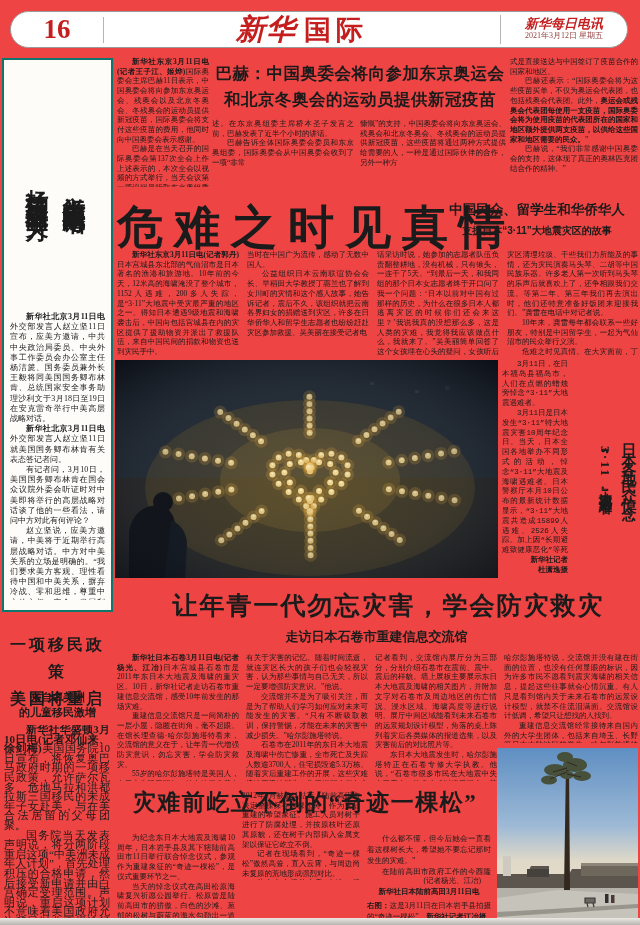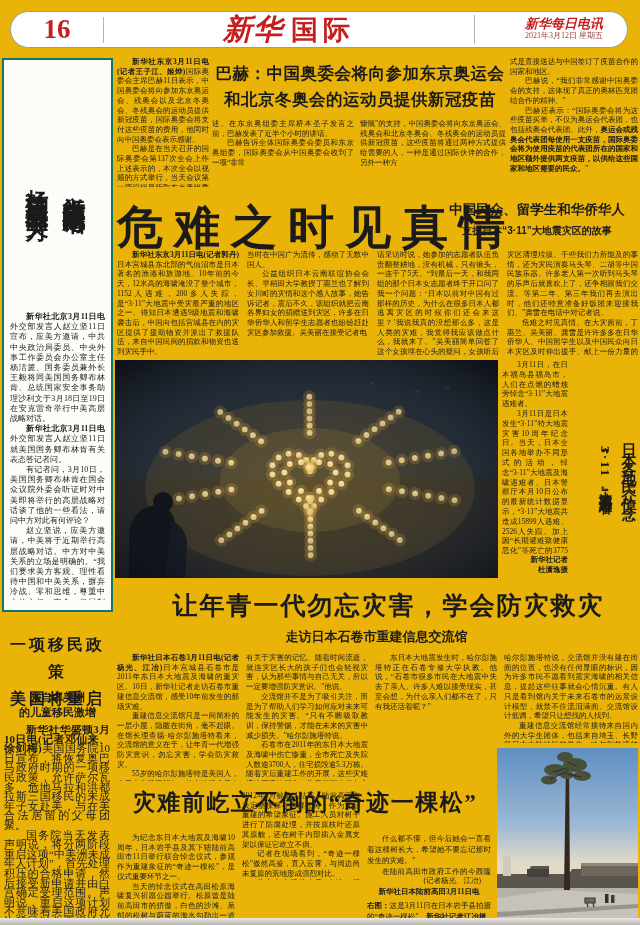--- a/index.html
+++ b/index.html
@@ -1,26 +1,26 @@
 <!DOCTYPE html>
 <html><head>
 <meta charset="utf-8">
 <style>
   html,body{margin:0;padding:0;background:#e9e7e2;}
-  #page{position:relative;width:640px;height:925px;background:#eab308;margin:0 auto;
+  #page{position:relative;width:640px;height:925px;background:#ef4444;margin:0 auto;
         font-family:"Liberation Serif","DejaVu Serif",serif;color:#1b1b1b;overflow:hidden;}
   
   .header{position:absolute;left:10px;top:11px;width:618px;height:37px;border:1.5px solid #9a9a9a;
           border-radius:20px;display:flex;align-items:center;box-sizing:border-box;background:#fff;}
   .pagenum{width:92px;height:26px;display:flex;align-items:center;justify-content:center;
            font-size:27px;font-weight:bold;color:#c41e1e;border-right:1px solid #b5b5b5;}
   .head-center{flex:1;display:flex;align-items:center;justify-content:center;gap:8px;}
   .masthead-script{color:#c41e1e;font-size:29px;font-weight:bold;font-style:italic;letter-spacing:1px;}
   .section-title{color:#c41e1e;font-size:27px;font-weight:bold;letter-spacing:5px;}
-  .head-right{width:126px;height:28px;border-left:1px solid #b5b5b5;text-align:center;padding-top:1px;padding-left:26px;}
+  .head-right{width:126px;height:28px;border-left:1px solid #b5b5b5;text-align:center;padding-top:1px;}
   .paper-logo{color:#c41e1e;font-weight:bold;font-size:13px;font-style:italic;line-height:15px;}
   .issue-date{color:#94403f;font-size:8px;line-height:10px;}
   
   .tblock{position:absolute;text-align:justify;overflow:hidden;font-size:7.5px;line-height:9.7px;}
   .tblock p{margin:0;text-indent:2em;}
   .tblock p.ni{text-indent:0;}
   .tblock b{font-weight:bold;}
   
   .box-dialogue{position:absolute;left:2px;top:58px;width:111px;height:554px;border:2px solid #0f766e;
                 box-sizing:border-box;padding:8px 6px 4px 6px;background:#fdfcf9;}
@@ -50,21 +50,21 @@
   .wn-k1{font-size:13.5px;line-height:21px;}
   .wn-k2{font-size:10px;line-height:21px;text-align:center;}
   .wn-c1{left:117px;top:250px;width:122px;height:106px;}
   .wn-c2{left:247px;top:250px;width:122px;height:106px;}
   .wn-c3{left:377px;top:250px;width:122px;height:106px;}
   .wn-c4{left:507px;top:250px;width:131px;height:106px;}
   .photo{position:absolute;overflow:hidden;}
   .photo-candles{left:115px;top:360px;width:383px;height:218px;}
   .wn-capbox{position:absolute;left:502px;top:360px;width:66px;height:215px;display:flex;flex-direction:column;}
   .wn-captext{flex:1;overflow:hidden;font-size:7.5px;line-height:9.8px;text-align:justify;}
-  .wn-captext p{margin:0;text-indent:2em;}
+  .wn-captext p{margin:0;text-indent:2em;font-family:Liberation Mono, monospace;}
   .wn-credit{text-align:right;font-weight:bold;font-size:7.5px;line-height:10px;}
   .wn-vert{position:absolute;left:574px;top:362px;width:64px;height:212px;writing-mode:vertical-rl;
            text-align:center;}
   .wn-vert span{display:block;font-weight:bold;}
   .wn-v1{font-size:15px;letter-spacing:9px;}
   .wn-v2{font-size:13.5px;letter-spacing:2px;padding-right:5px;}
   
   .nj-head{position:absolute;left:127px;top:589px;width:523px;text-align:center;font-size:25px;
            font-weight:bold;letter-spacing:2px;}
   .nj-sub{position:absolute;left:115px;top:628px;width:523px;text-align:center;font-size:13px;
@@ -144,41 +144,42 @@
   </div>
   <div class="tblock bach-col2">
       <p class="ni">述。在东京奥组委主席桥本圣子发言之前，巴赫发表了近半个小时的讲话。</p>
       <p>巴赫告诉全体国际奥委会委员和东京奥组委，国际奥委会从中国奥委会收到了一项“非常</p>
     </div>
   <div class="tblock bach-col3">
       <p class="ni">慷慨”的支持，中国奥委会将向东京奥运会、残奥会和北京冬奥会、冬残奥会的运动员提供新冠疫苗，这些疫苗将通过两种方式提供给需要的人，一种是通过国际伙伴的合作，另外一种方</p>
     </div>
   <div class="tblock bach-col4">
       <p class="ni">式是直接送达与中国签订了疫苗合作的国家和地区。</p>
+      <p>巴赫还表示：“国际奥委会将为这些疫苗买单，不仅为奥运会代表团，也包括残奥会代表团。此外，<b>奥运会或残奥会代表团每使用一支疫苗，国际奥委会将为使用疫苗的代表团所在的国家和地区额外提供两支疫苗，以供给这些国家和地区需要的民众。</b>”</p>
       <p>巴赫说，“我们非常感谢中国奥委会的支持，这体现了真正的奥林匹克团结合作的精神。”</p>
-      <p>巴赫还表示：“国际奥委会将为这些疫苗买单，不仅为奥运会代表团，也包括残奥会代表团。此外，<b>奥运会或残奥会代表团每使用一支疫苗，国际奥委会将为使用疫苗的代表团所在的国家和地区额外提供两支疫苗，以供给这些国家和地区需要的民众。</b>”</p>
     </div>
 
   <div class="wn-head">危难之时见真情</div>
   <div class="wn-kicker">
     <div class="wn-k1">中国民众、留学生和华侨华人</div>
     <div class="wn-k2">支援日本“3·11”大地震灾区的故事</div>
   </div>
   <div class="tblock wn-c1">
       <p><b>新华社东京3月11日电(记者郭丹)</b>日本宫城县东北部的气仙沼市是日本著名的渔港和旅游地。10年前的今天，12米高的海啸淹没了整个城市，1152人遇难，200多人失踪，是“3·11”大地震中受灾最严重的地区之一。得知日本遭遇9级地震和海啸袭击后，中国向包括宫城县在内的灾区提供了援助物资并派出了救援队伍，来自中国民间的捐款和物资也送到灾民手中。</p>
     </div>
   <div class="tblock wn-c2">
       <p class="ni">当时在中国广为流传，感动了无数中国人。</p>
       <p>公益组织日本云南联谊协会会长、早稻田大学教授丁惠兰也了解到女川町的灾情和这个感人故事，她告诉记者，震后不久，该组织就把云南各界妇女的捐赠送到灾区，许多在日华侨华人和留学生志愿者也纷纷赶赴灾区参加救援。吴美丽在接受记者电</p>
     </div>
   <div class="tblock wn-c3">
       <p class="ni">话采访时说，她参加的志愿者队伍负责翻整耕地，没有机械，只有锹头，一连干了5天。“到最后一天，和我同组的那个日本女志愿者终于开口问了我一个问题：‘日本以前对中国有过那样的历史，为什么在很多日本人都逃离灾区的时候你们还会来这里？’我说我真的没想那么多，这是人类的灾难，我觉得我应该做点什么，我就来了。”吴美丽简单回答了这个女孩埋在心头的疑问，女孩听后忍不住哭了。</p>
     </div>
   <div class="tblock wn-c4">
       <p class="ni">灾区清理垃圾、干些我们力所能及的事情，还为灾民演奏马头琴、二胡等中国民族乐器。许多老人第一次听到马头琴的乐声后就喜欢上了，还争相跟我们交流。等第二年、第三年我们再去演出时，他们还特意准备好饭团来迎接我们。”龚雷在电话中对记者说。</p>
+      <p>10年来，龚雷每年都会联系一些好朋友，特别是中国留学生，一起为气仙沼市的民众举行义演。</p>
       <p>危难之时见真情。在大灾面前，丁惠兰、吴美丽、龚雷是许许多多在日华侨华人、中国留学生以及中国民众向日本灾区及时伸出援手、献上一份力量的缩影。也正是有这些温暖人心的民间交流，才有了被传颂中日民众“山川异域，风月同天”的互助故事。而这一次次的真情付出与支援，正是中日民间交流的基础，也是未来中日民众守望互助的根基。</p>
     </div>
 
   <div class="photo photo-candles">
     <svg width="383" height="218" viewBox="0 0 383 218">
       <defs>
         <radialGradient id="vign" cx="50%" cy="55%" r="75%">
           <stop offset="0%" stop-color="#3b3422" stop-opacity="0"></stop>
           <stop offset="55%" stop-color="#1c2027" stop-opacity="0.25"></stop>
           <stop offset="100%" stop-color="#060910" stop-opacity="0.88"></stop>
@@ -529,20 +530,21 @@
       <p><b>新华社日本石卷3月11日电(记者杨光、江冶)</b>日本宫城县石卷市是2011年东日本大地震及海啸的重灾区。10日，新华社记者走访石卷市重建信息交流馆，感受10年前发生的那场灾难。</p>
       <p>重建信息交流馆只是一间简朴的一层小屋，隐匿在街角，毫不起眼。在馆长理查德·哈尔彭施塔特看来，交流馆的意义在于，让年青一代增强防灾意识，勿忘灾害，学会防灾救灾。</p>
       <p>55岁的哈尔彭施塔特是美国人，在日本生活了28年。他在这里免费向参观者讲解东日本大地震及海啸的相关情况。</p>
     </div>
   <div class="tblock nj-c2">
       <p class="ni">有关于灾害的记忆。随着时间流逝，就连灾区长大的孩子们也会轻视灾害，认为那些事情与自己无关，所以一定要增强防灾意识。”他说。</p>
       <p>交流馆并不是为了吸引关注，而是为了帮助人们学习如何应对未来可能发生的灾害。“只有不断吸取教训，保持警惕，才能在未来的灾害中减少损失。”哈尔彭施塔特说。</p>
       <p>石卷市在2011年的东日本大地震及海啸中伤亡惨重，全市死亡及失踪人数逾3700人，住宅损毁逾5.3万栋。随着灾后重建工作的开展，这些灾难遗迹正迅速消失。为了提醒人们勿忘灾害，保持警惕，石卷市政府决定开设重建信息交流馆。</p>
     </div>
   <div class="tblock nj-c3">
+      <p class="ni">记者看到，交流馆内展厅分为三部分，分别介绍石卷市在震前、震中、震后的样貌。墙上展板主要展示东日本大地震及海啸的相关图片，并附加文字对石卷市及周边地区的伤亡情况、浸水区域、海啸高度等进行说明。展厅中间区域能看到未来石卷市的远景规划设计模型，角落的桌上陈列着灾后各类媒体的报道选集，以及灾害前后的对比照片等。</p>
       <p>东日本大地震发生时，哈尔彭施塔特正在石卷专修大学执教。他说，“石卷市很多市民在大地震中失去了亲人。许多人难以接受现实，甚至会想，为什么亲人们都不在了，只有我还活着呢？”</p>
     </div>
   <div class="tblock nj-c4">
       <p class="ni">哈尔彭施塔特说，交流馆并没有建在街面的位置，也没有任何显眼的标识，因为许多市民不愿看到震灾海啸的相关信息，提起这些往事就会心情沉重。有人只是看到馆内关于未来石卷市的远景设计模型，就禁不住流泪满面。交流馆设计低调，希望只让想找的人找到。</p>
       <p>重建信息交流馆经常接待来自国内外的大学生团体，包括来自埼玉、长野等日本内陆地区的学生。哈尔彭施塔特常告诉他们：“或许你们觉得海啸与你们无关，但你们今后工作的地区可能就在海边，或者你们偶尔也会去海边旅游。海啸也许就在你们逗留的那一天中袭来，因此一定要学习如何防灾救灾。”</p>
     </div>
 
   <div class="pine-head">灾难前屹立不倒的“奇迹一棵松”</div>
   <div class="tblock pine-c1">
       <p>为纪念东日本大地震及海啸10周年，日本岩手县及其下辖陆前高田市11日举行联合悼念仪式，参观作为重建象征的“奇迹一棵松”，是仪式重要环节之一。</p>

